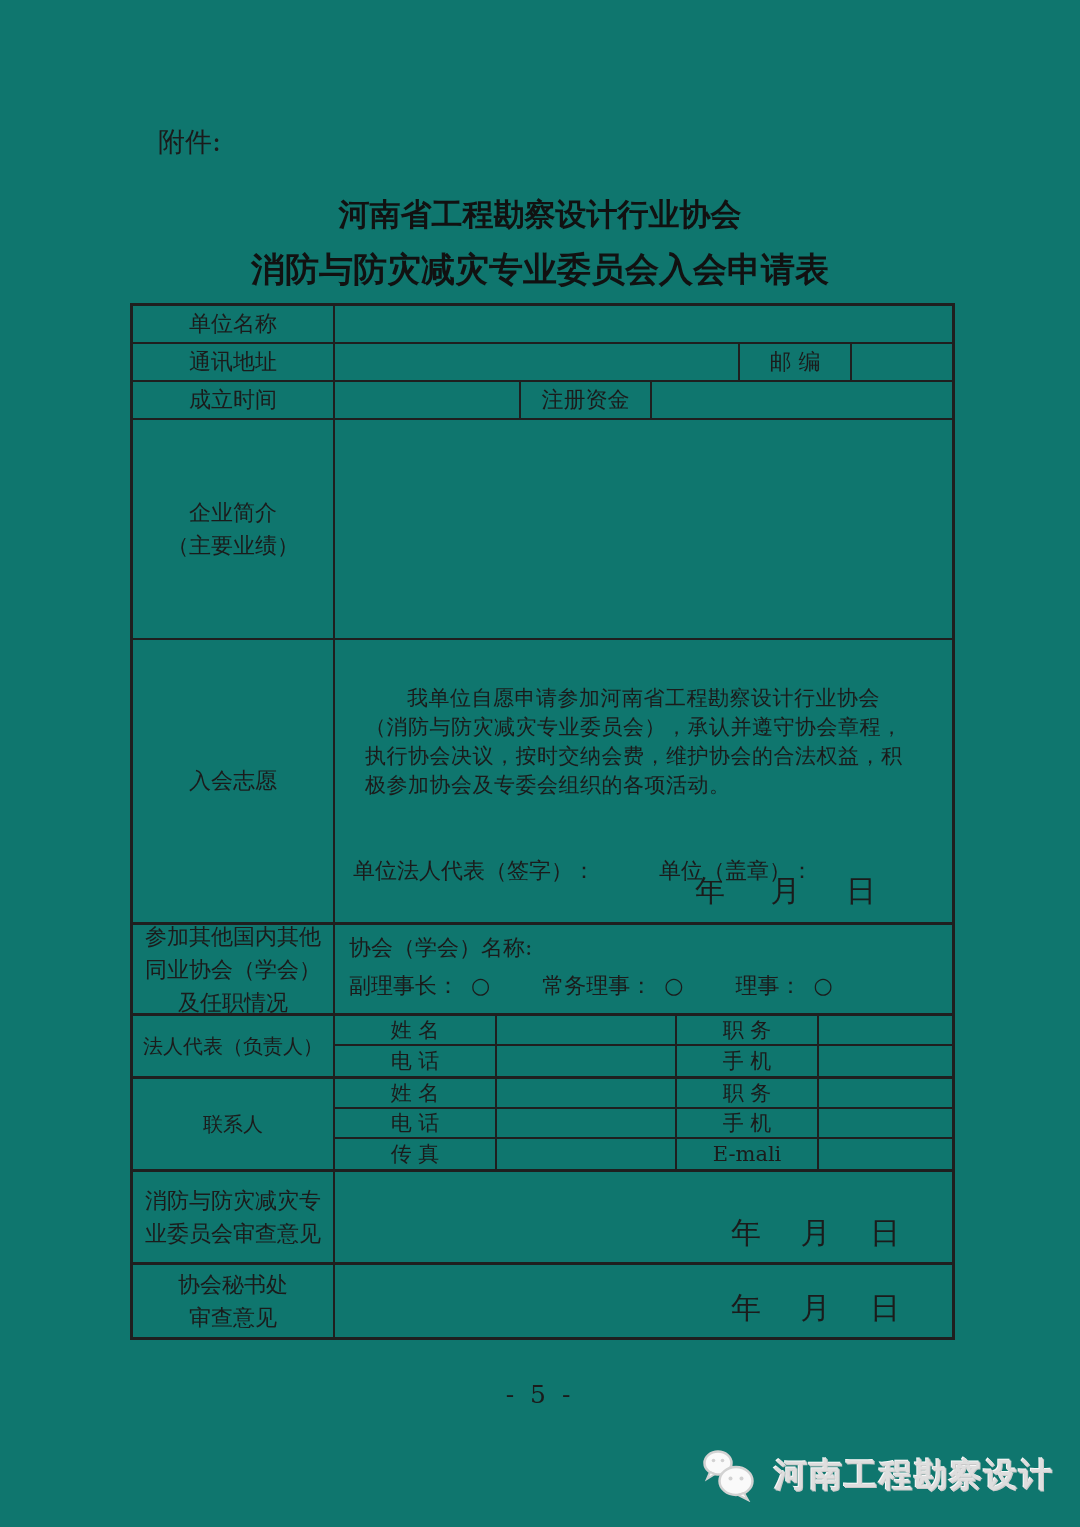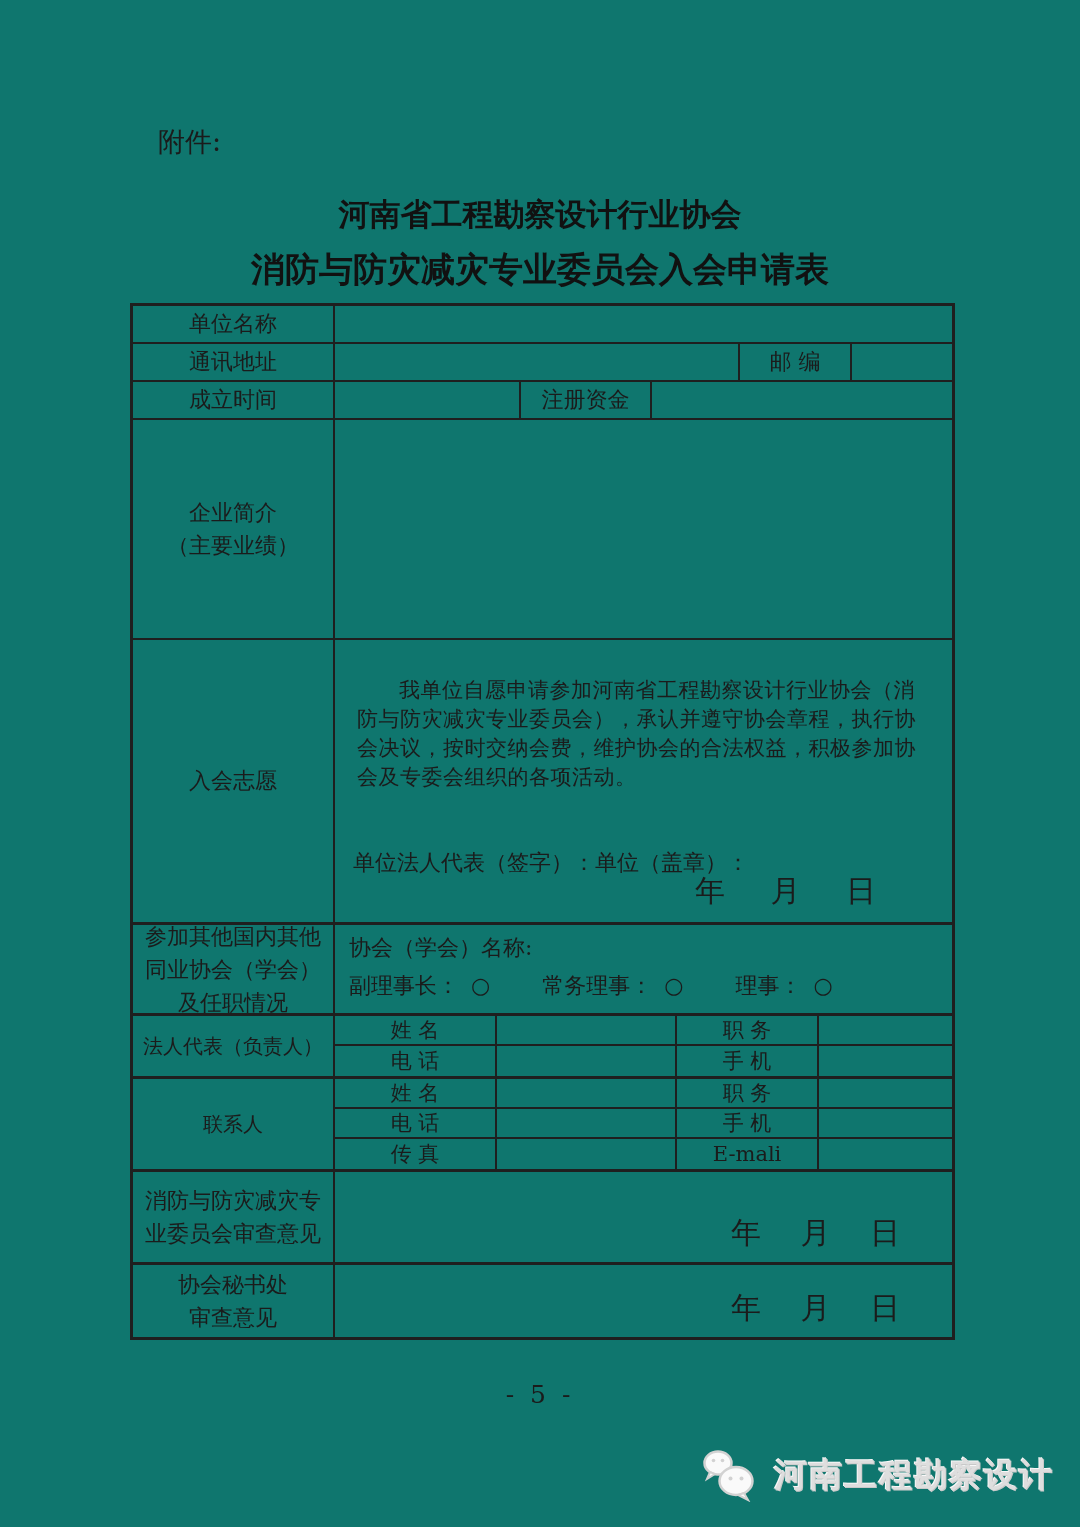--- a/index.html
+++ b/index.html
@@ -24,22 +24,22 @@
   .w200{width:202px;}
   .w405{width:405px;}
   .w112{width:112px;}
   .w186{width:186px;}
   .w131{width:131px;}
   .lblcol{flex-direction:column;line-height:33px;text-align:center;}
 
   .profile{height:220px;}
   .wish{height:285px;}
   .wish-cell{flex:1;position:relative;display:block;padding:28px 16px 10px 14px;box-sizing:border-box;}
-  .wish-cell p{margin:8px;text-indent:2em;font-size:21px;line-height:29px;letter-spacing:0.5px;}
-  .sigline{display:flex;margin-top:56px;padding-left:4px;font-size:22px;}
+  .wish-cell p{margin:16px;text-indent:2em;font-size:21px;line-height:29px;letter-spacing:0.5px;}
+  .sigline{display:flex;gap:64px;margin-top:56px;padding-left:4px;font-size:22px;}
   .dateline{position:absolute;right:76px;bottom:10px;font-size:30px;text-align:center;}
   .dym span{display:inline-block;}
   .dym span + span{margin-left:36px;}
 
   .other{height:91px;}
   .other-cell{flex:1;display:flex;flex-direction:column;justify-content:space-between;
               padding:8px 14px 12px;box-sizing:border-box;font-size:22px;}
   .roles{display:flex;align-items:center;}
   .role{display:flex;align-items:center;gap:12px;}
   .role + .role{margin-left:52px;}

